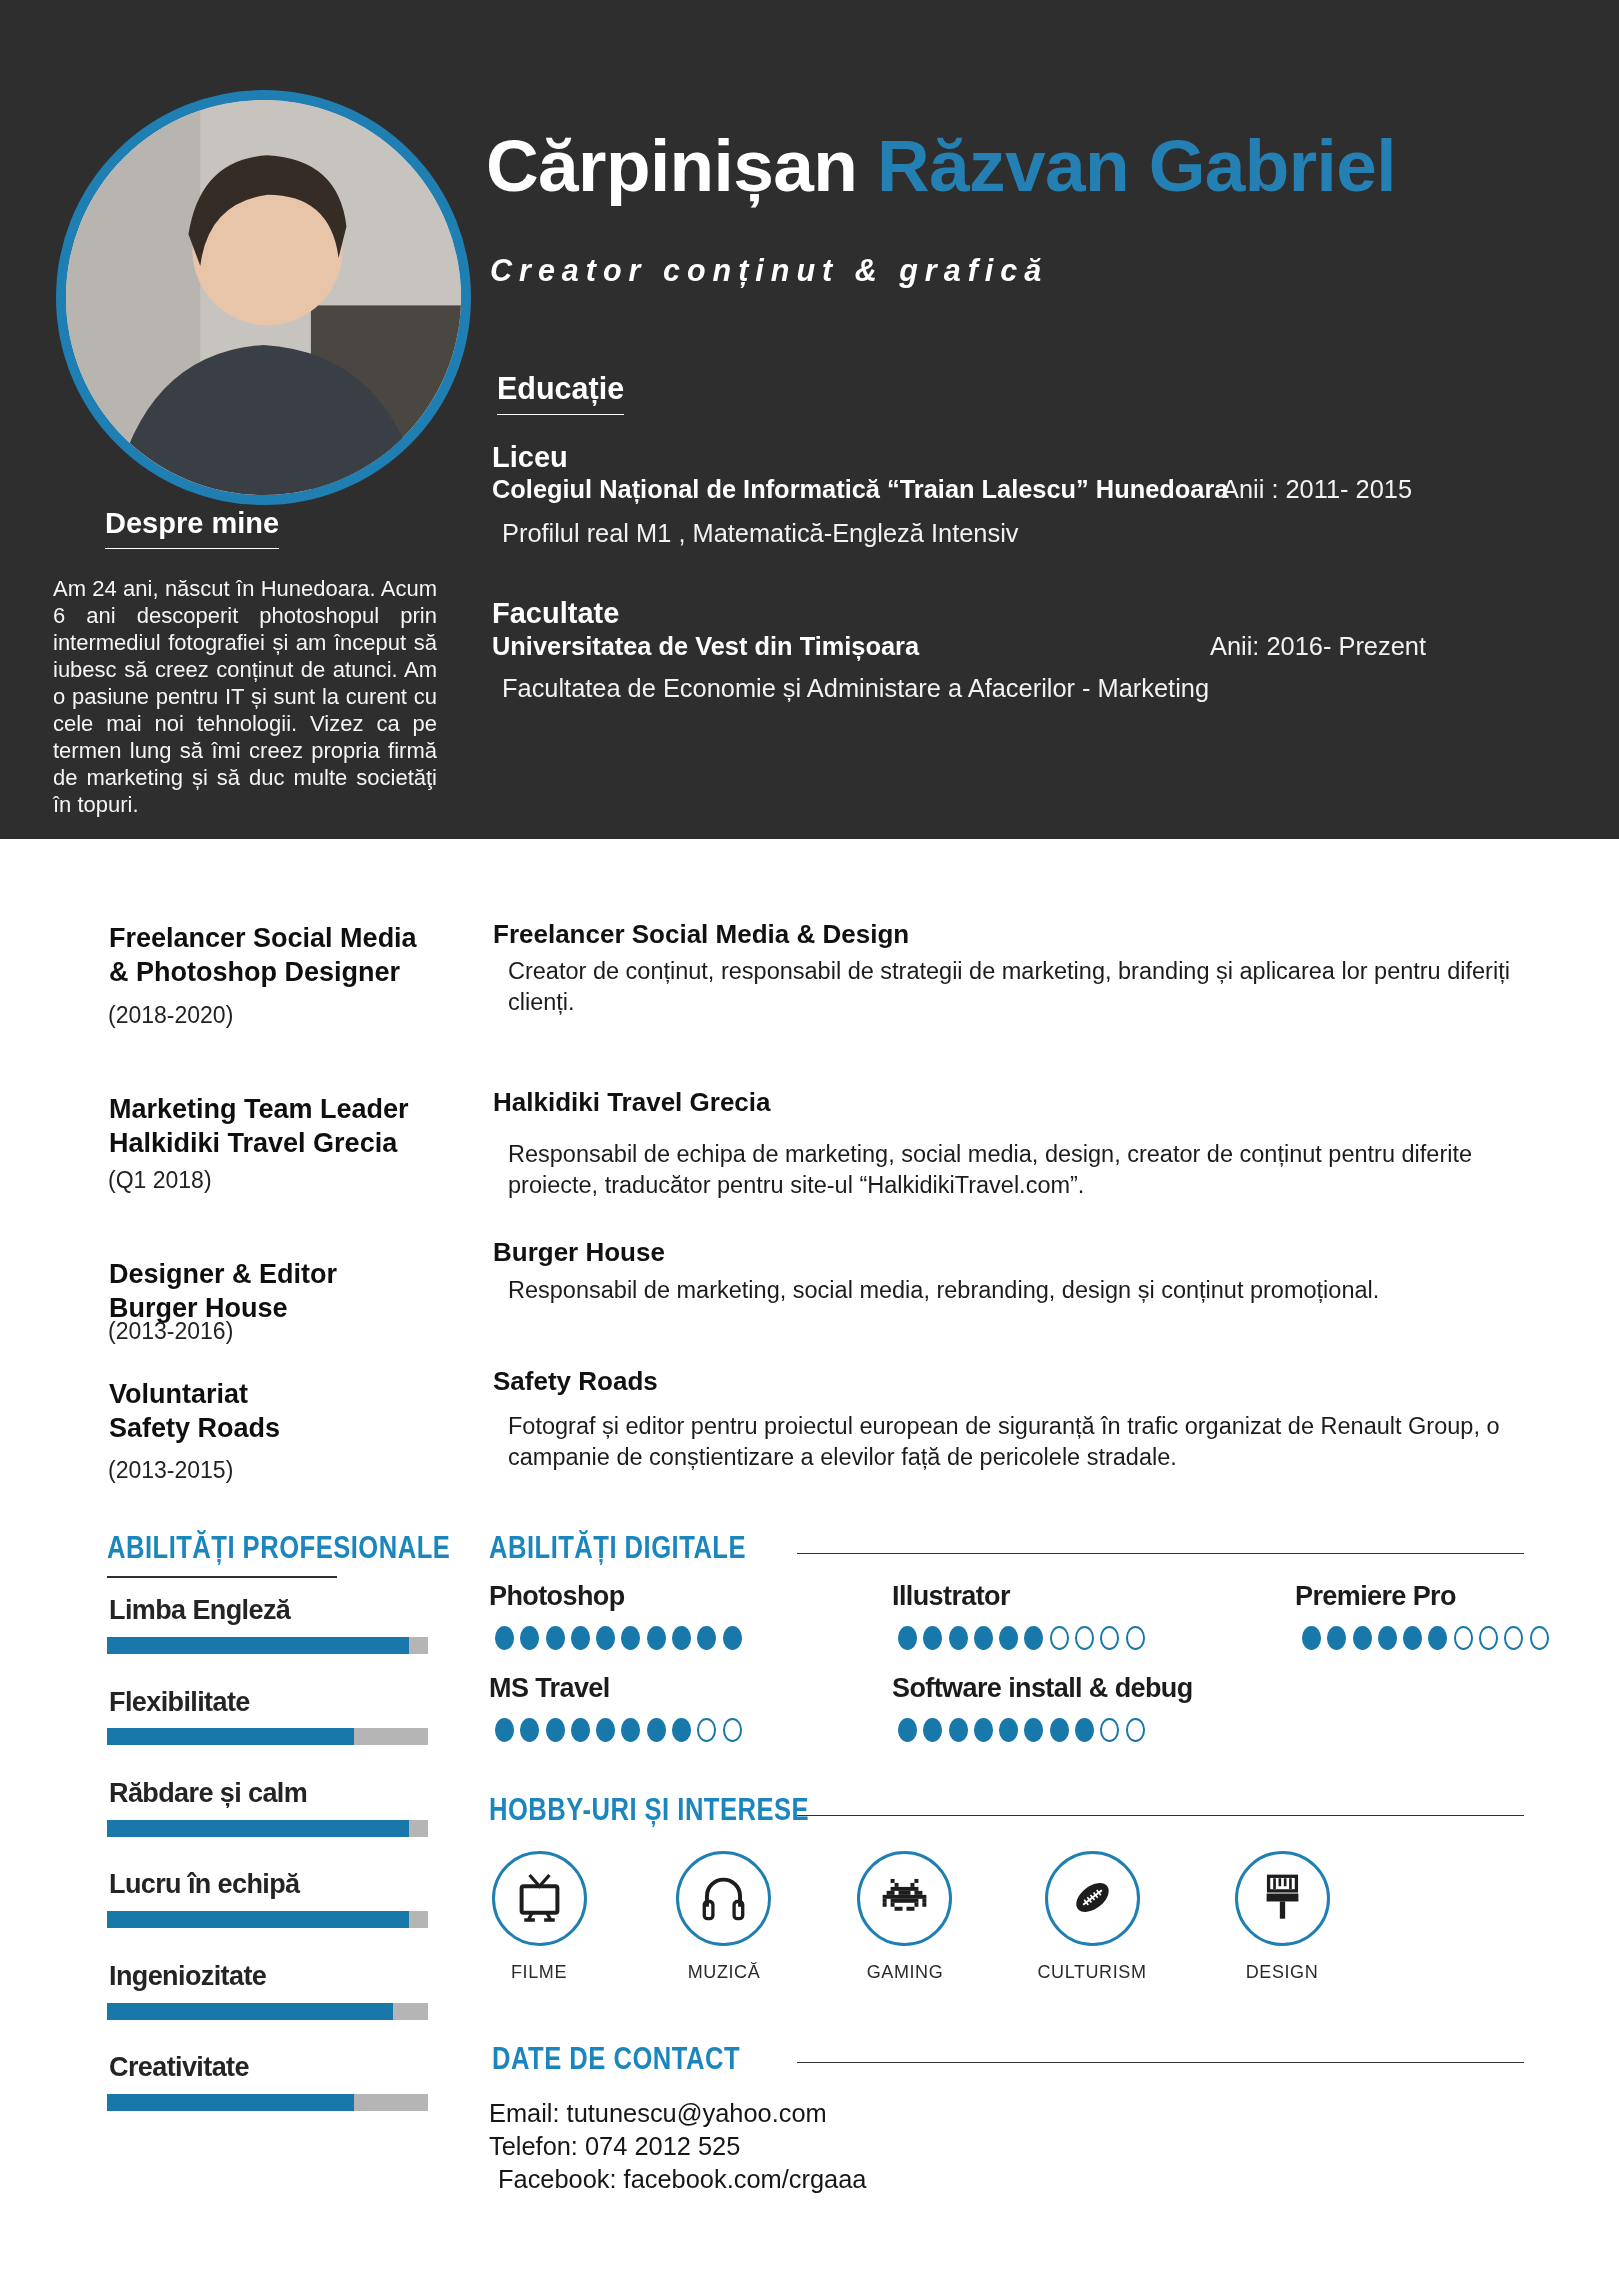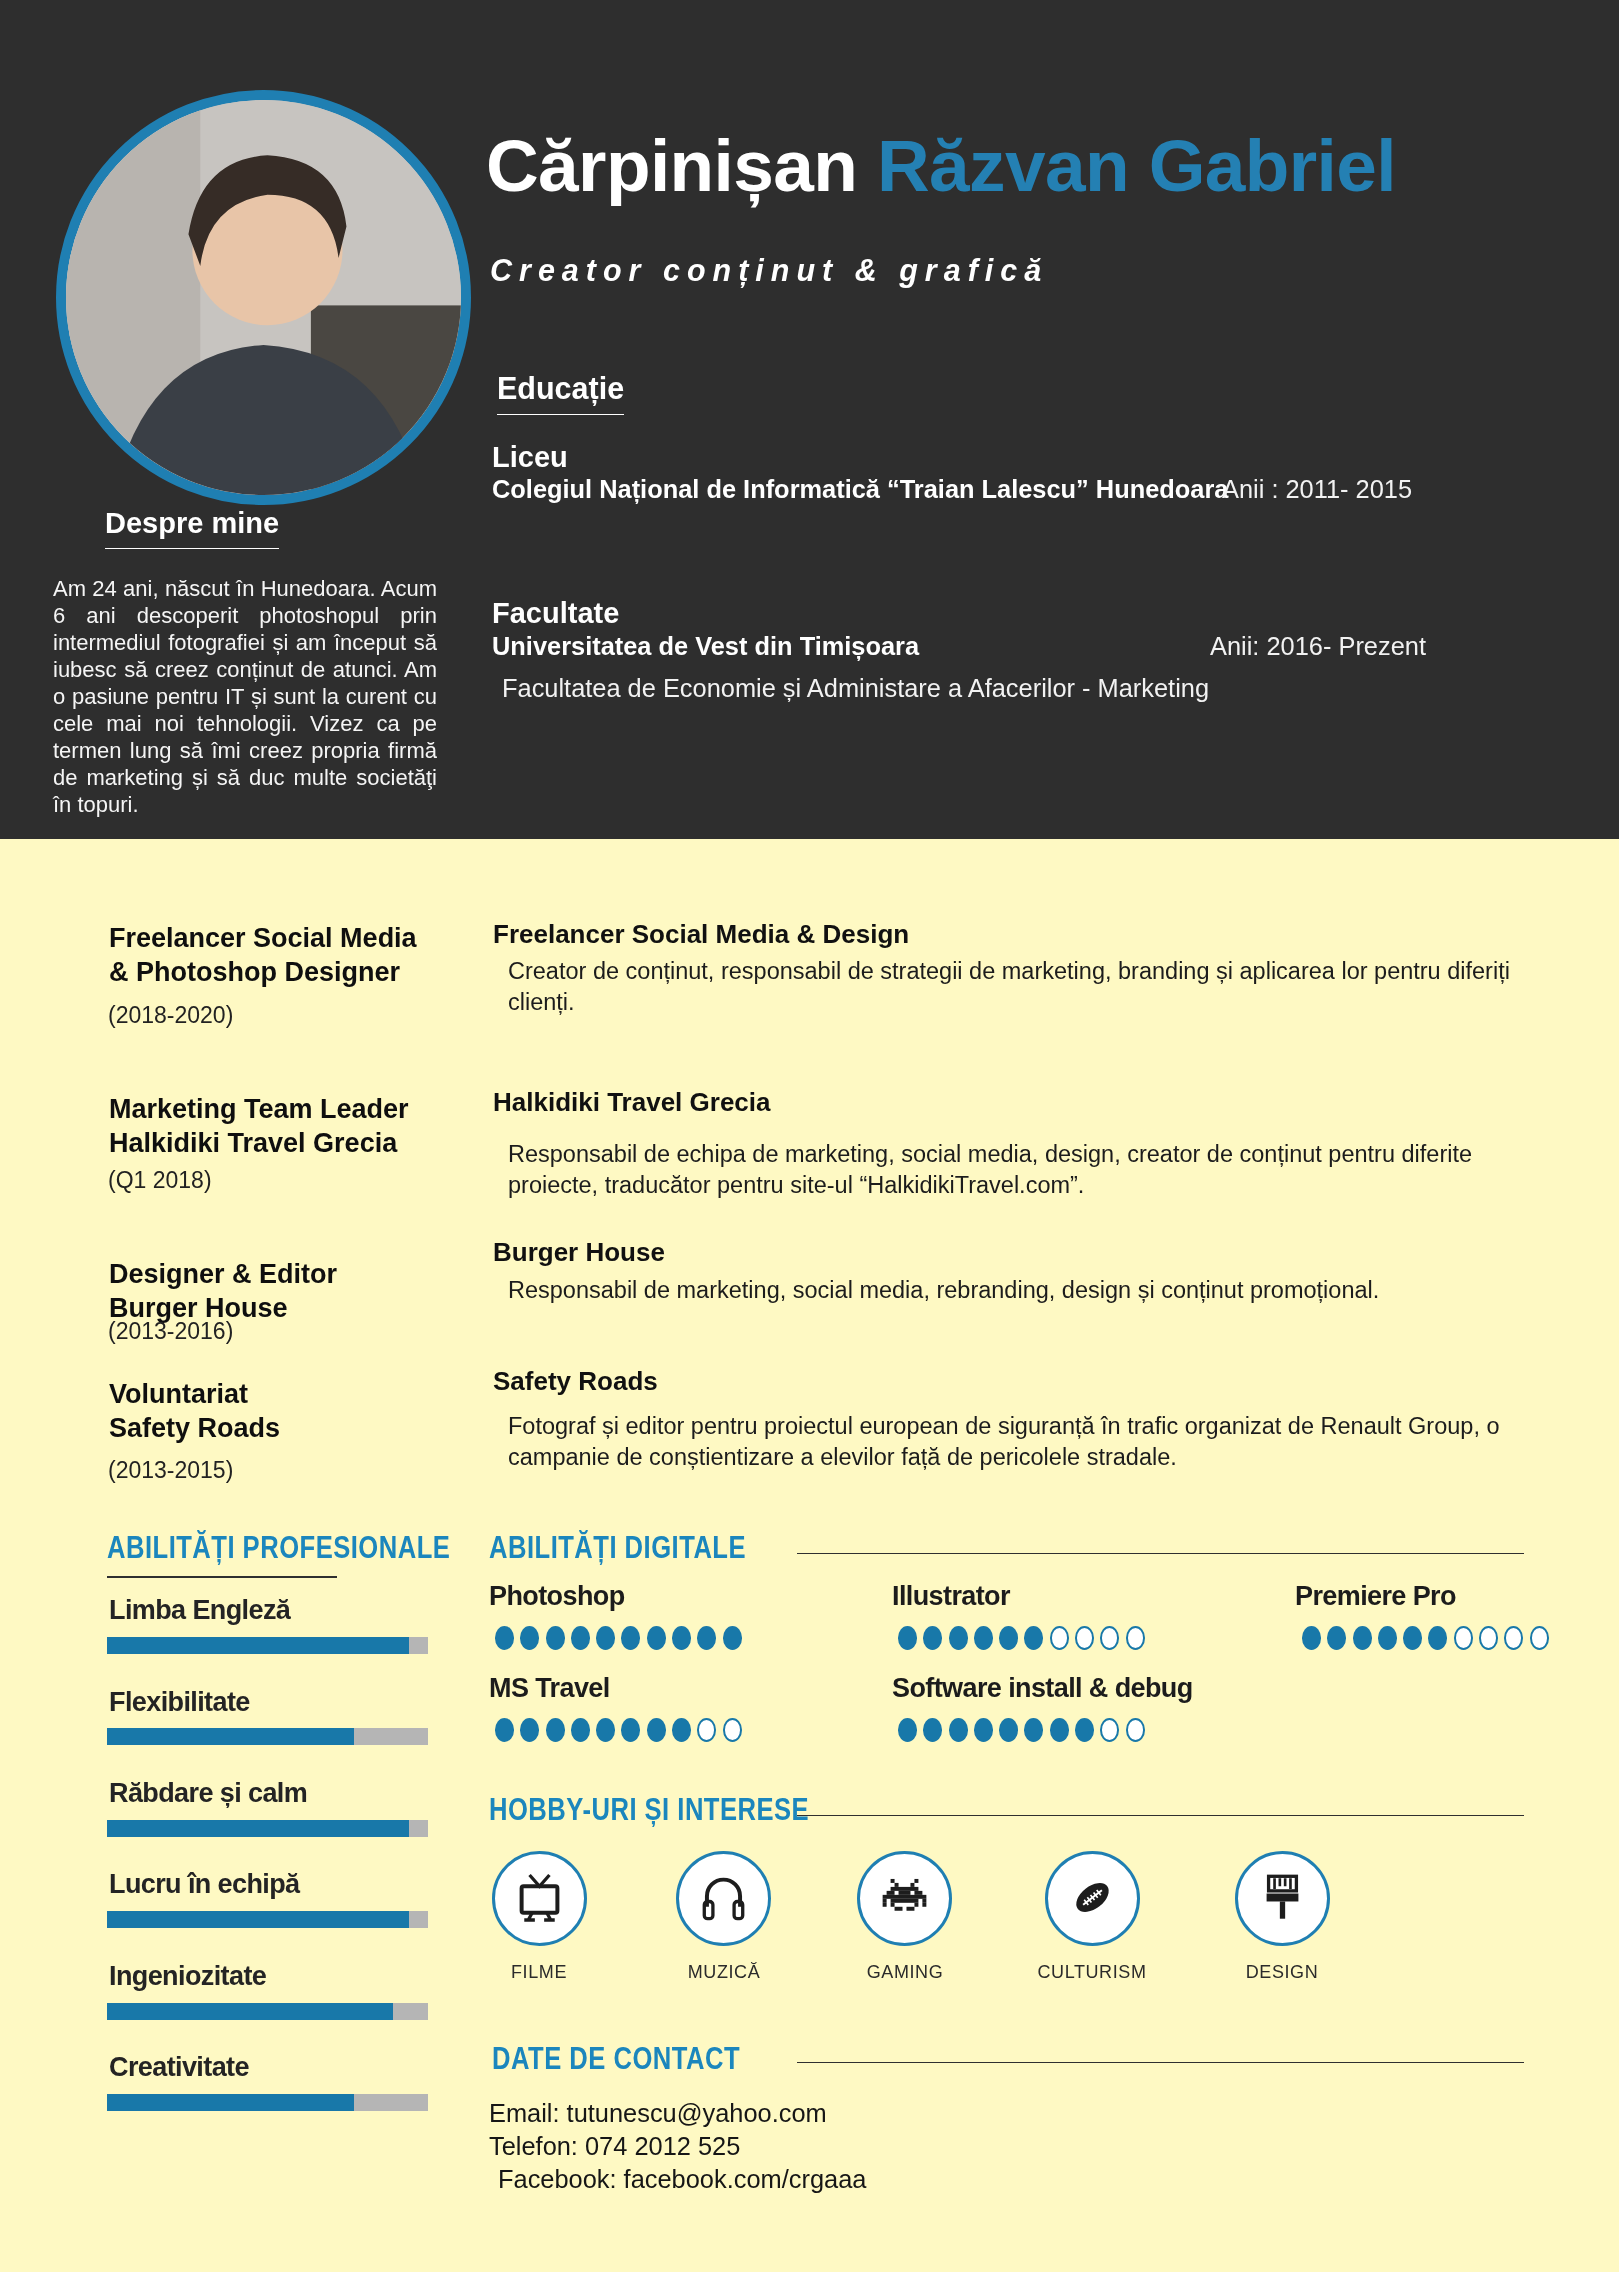--- a/index.html
+++ b/index.html
@@ -1,16 +1,16 @@
 <!DOCTYPE html>
 <html style="font-size:10.2px"><head>
 <meta charset="utf-8">
 <style>
   html,body{margin:0;padding:0;background:#e8e8e8;}
-  #page{position:relative;width:1620px;height:2273px;background:#fef9c3;overflow:hidden;
+  #page{position:relative;width:1620px;height:2273px;background:#ffffff;overflow:hidden;
         font-family:"Liberation Sans", sans-serif;color:#1a1a1a;}
   
   #header{position:absolute;left:0;top:0;width:1620px;height:839px;background:#2e2e2e;}
   #photo-ring{position:absolute;left:56px;top:90px;width:395px;height:395px;border-radius:50%;
               border:10.8px solid #1f7fb2;overflow:hidden;background:#c9c6c2;}
   #photo-ring svg{display:block;width:100%;height:100%;}
   .name{position:absolute;left:486px;top:124px;font-size:73px;font-weight:bold;color:#ffffff;
         letter-spacing:-0.6px;white-space:nowrap;}
   .name .accent{color:#2480b3;}
   .subtitle{position:absolute;left:490px;top:253px;font-size:30.5px;font-weight:bold;font-style:italic;
@@ -68,20 +68,21 @@
 
     <div class="name"><span>Cărpinișan </span><span class="accent">Răzvan Gabriel</span></div>
 
     <div class="subtitle">Creator conținut &amp; grafică</div>
 
     <div class="edu-label">Educație</div>
 
     <div class="edu-level" style="top:441px">Liceu</div>
     <div class="edu-school" style="top:475px">Colegiul Național de Informatică “Traian Lalescu” Hunedoara</div>
     <div class="edu-years" style="left:1222px;top:475px">Anii : 2011- 2015</div>
+    <div class="edu-detail" style="top:519px">Profilul real M1 , Matematică-Engleză Intensiv</div>
 
     <div class="edu-level" style="top:597px">Facultate</div>
     <div class="edu-school" style="top:632px">Universitatea de Vest din Timișoara</div>
     <div class="edu-years" style="left:1210px;top:632px">Anii: 2016- Prezent</div>
     <div class="edu-detail" style="top:674px">Facultatea de Economie și Administare a Afacerilor - Marketing</div>
 
     <div class="about-title">Despre mine</div>
     <div class="about-text">Am 24 ani, născut în Hunedoara. Acum 6 ani descoperit photoshopul prin intermediul fotografiei și am început să iubesc să creez conținut de atunci. Am o pasiune pentru IT și sunt la curent cu cele mai noi tehnologii. Vizez ca pe termen lung să îmi creez propria firmă de marketing și să duc multe societăţi în topuri.</div>
   </div>
 

